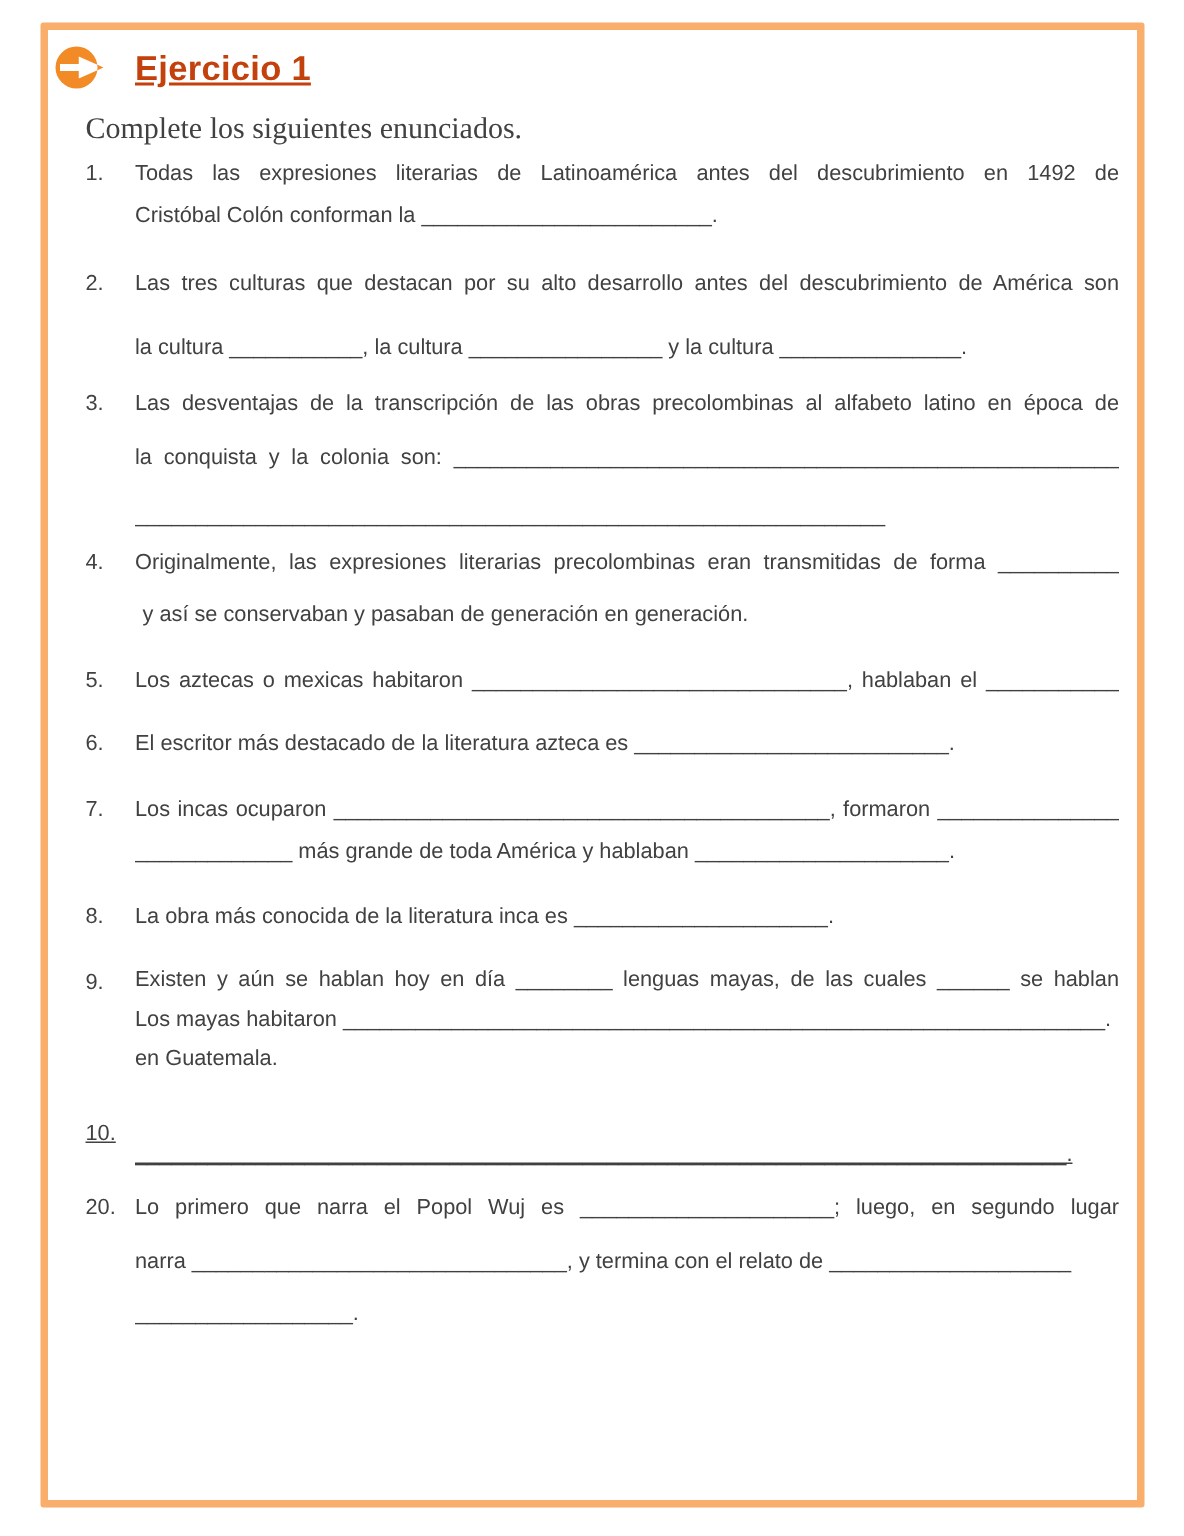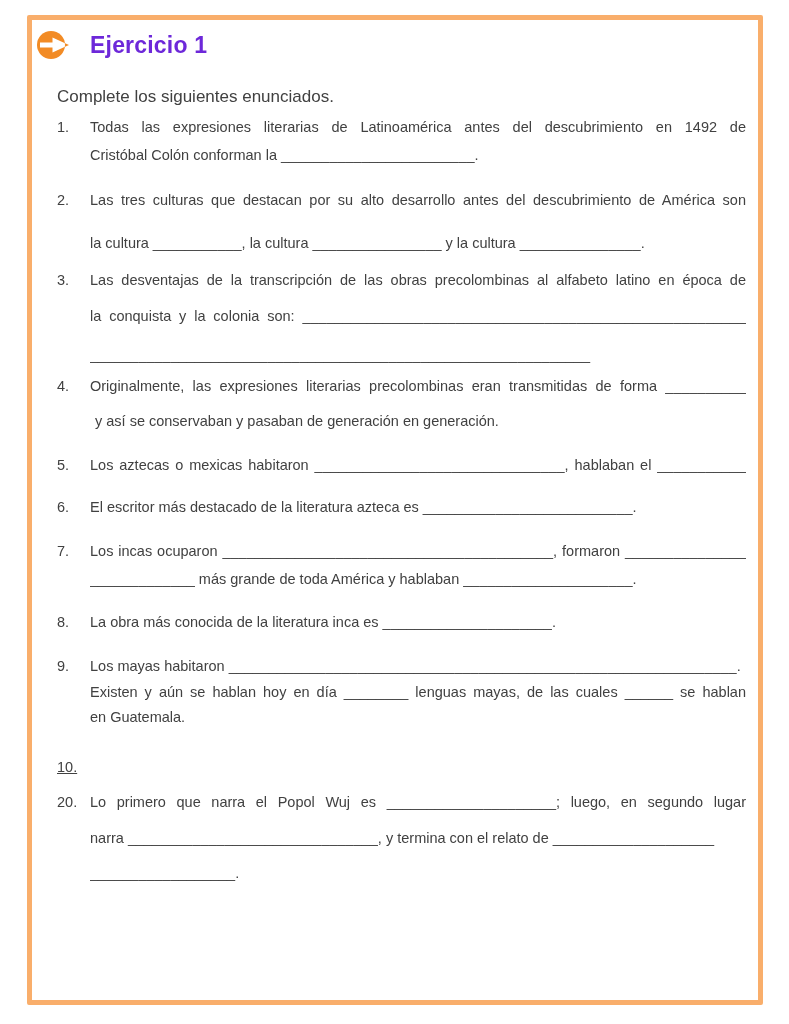--- a/index.html
+++ b/index.html
@@ -18,24 +18,24 @@
     border:5px solid #F9AE6B;
     border-radius:2px;
     background:#ffffff;
   }
   .content { padding:9px 12px 0 25px; }
 
   .header { display:flex; align-items:center; margin-left:-21px; }
   .header .icon { width:34px; height:32px; flex:0 0 auto; }
   .title {
     margin:0 0 0 20px;
-    font-size:23px; font-weight:bold; color:#6d28d9;
-    line-height:32px; letter-spacing:0.2px;
+    font-size:23px; font-weight:bold; color:#c2410c;
+    line-height:32px; letter-spacing:0.2px;text-decoration:underline;
   }
-  .intro { margin-top:26px; font-size:17px; line-height:20px; }
+  .intro { margin-top:15px; font-size:20px; line-height:20px;font-family:Liberation Serif, serif; }
 
   .list { margin-top:6px; }
   .item { display:flex; align-items:flex-start; }
   .num { flex:0 0 33px; font-size:14.5px; line-height:28px; }
   .lines { flex:1 1 auto; min-width:0; }
   .line {
     font-size:14.5px; line-height:28px; height:28px;
     overflow:hidden; white-space:normal;
   }
   .lh25 { line-height:25px; height:25px; }
@@ -143,29 +143,30 @@
         <div class="item mb16">
           <span class="num">8.</span>
           <div class="lines">
             <div class="line">La obra más conocida de la literatura inca es _____________________.</div>
           </div>
         </div>
 
         <div class="item mb23">
           <span class="num">9.</span>
           <div class="lines">
+            <div class="line lh25 just">Existen y aún se hablan hoy en día ________ lenguas mayas, de las cuales ______ se hablan</div>
             <div class="line">Los mayas habitaron _______________________________________________________________.</div>
-            <div class="line lh25 just">Existen y aún se hablan hoy en día ________ lenguas mayas, de las cuales ______ se hablan</div>
             <div class="line lh25">en Guatemala.</div>
           </div>
         </div>
 
         <div class="item mb7">
           <span class="num">10.</span>
           <div class="lines">
+            <div class="line mt14">_____________________________________________________________________________.</div>
           </div>
         </div>
 
         <div class="item">
           <span class="num">20.</span>
           <div class="lines">
             <div class="line just">Lo primero que narra el Popol Wuj es _____________________; luego, en segundo lugar</div>
             <div class="line mt8">narra _______________________________, y termina con el relato de ____________________</div>
             <div class="line mt7">__________________.</div>
           </div>

